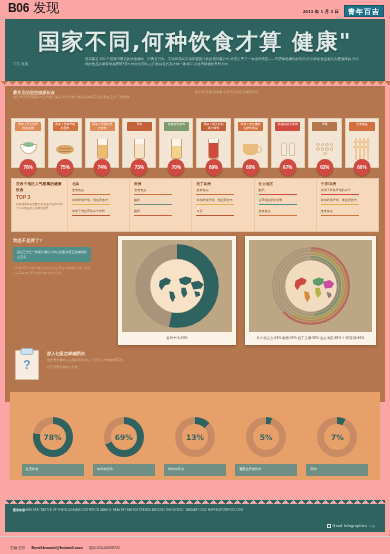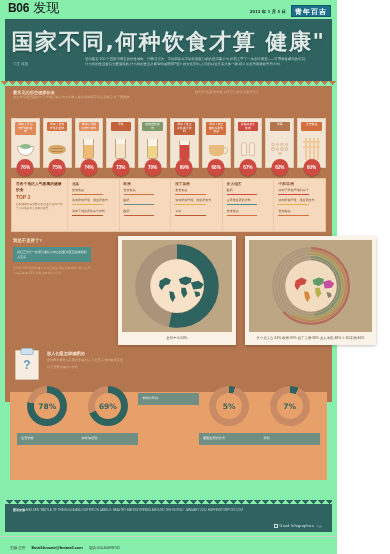--- a/index.html
+++ b/index.html
@@ -2,21 +2,21 @@
 <html><head>
 <meta charset="utf-8">
 <style>
   * { box-sizing: border-box; margin: 0; padding: 0; }
   body {
     width: 390px; height: 554px;
     font-family: "Liberation Sans", sans-serif;
     background: #ffffff;
     overflow: hidden;
   }
-  .page { position: relative; width: 337px; height: 554px; background:#86efac; }
+  .page { position: relative; width: 390px; height: 554px; background:#fca5a5; }
 
   
   .masthead { height: 18px; display:flex; align-items:flex-end; padding: 2px 6px 1px 8px; }
   .mast-left { display:flex; align-items:baseline; gap:4px; }
   .mast-page { font-size: 12px; font-weight: bold; color:#1a1a1a; letter-spacing:-0.3px; }
   .mast-sec { font-size: 13px; color:#1a1a1a; }
   .mast-right { margin-left:auto; display:flex; align-items:center; gap:5px; }
   .mast-date { font-size:4.3px; font-weight:bold; color:#111; letter-spacing:.2px; }
   .mast-logo {
     background:#1d6f8a; color:#fff; font-size:7px; font-weight:bold;
@@ -147,21 +147,21 @@
     display:flex; align-items:center; justify-content:center; }
   .clip:before { content:""; position:absolute; top:-3px; left:50%; transform:translateX(-50%);
     width:11px; height:5px; background:#cfe0ef; border:1px solid #9fb9cd; border-radius:2px; }
   .clip span { font-size:12px; color:#5f9bbf; font-weight:bold; }
   .survey-txt { position:absolute; left:42px; top:3px; right:14px; }
   .sv-h { font-size:4.2px; color:#fbe9d6; font-weight:bold; }
   .sv-p { font-size:3.1px; color:#e0bd99; line-height:1.6; margin-top:2px; }
 
   
   .rings { position:absolute; left:0; right:0; top:300px; height:90px;
-    display:flex; justify-content:space-around; align-items:flex-start; padding:0 12px; }
+    display:flex; justify-content:space-around; align-items:flex-end; padding:0 12px; }
   .ring-wrap { display:flex; flex-direction:column; align-items:center; width:62px; }
   .ring { width:40px; height:40px; border-radius:50%;
     display:flex; align-items:center; justify-content:center; position:relative; }
   .ring-hole { width:26px; height:26px; border-radius:50%; background:#e8a06a;
     display:flex; align-items:center; justify-content:center; }
   .ring-val { font-size:7.5px; font-weight:bold; color:#2e6360; font-family:"DejaVu Sans", sans-serif;}
   .ring-lbl { margin-top:7px; background:#6f8f84; color:#eef5f1; font-size:3.2px;
     padding:3px 4px; line-height:1.45; text-align:left; width:100%; min-height:12px; }
 
   
@@ -440,20 +440,25 @@
         </div>
         <div class="ring-wrap">
           <div class="ring" style="background:conic-gradient(#2e6360 0deg 248.4deg, #c98b63 248.4deg 360deg)">
             <div class="ring-hole">
               <span class="ring-val">69%</span>
             </div>
           </div>
           <div class="ring-lbl">加外加运动</div>
         </div>
         <div class="ring-wrap">
+          <div class="ring" style="background:conic-gradient(#2e6360 0deg 46.800000000000004deg, #c98b63 46.800000000000004deg 360deg)">
+            <div class="ring-hole">
+              <span class="ring-val">13%</span>
+            </div>
+          </div>
           <div class="ring-lbl">长时间坚持</div>
         </div>
         <div class="ring-wrap">
           <div class="ring" style="background:conic-gradient(#2e6360 0deg 18deg, #c98b63 18deg 360deg)">
             <div class="ring-hole">
               <span class="ring-val">5%</span>
             </div>
           </div>
           <div class="ring-lbl">遵医生开的药方</div>
         </div>

